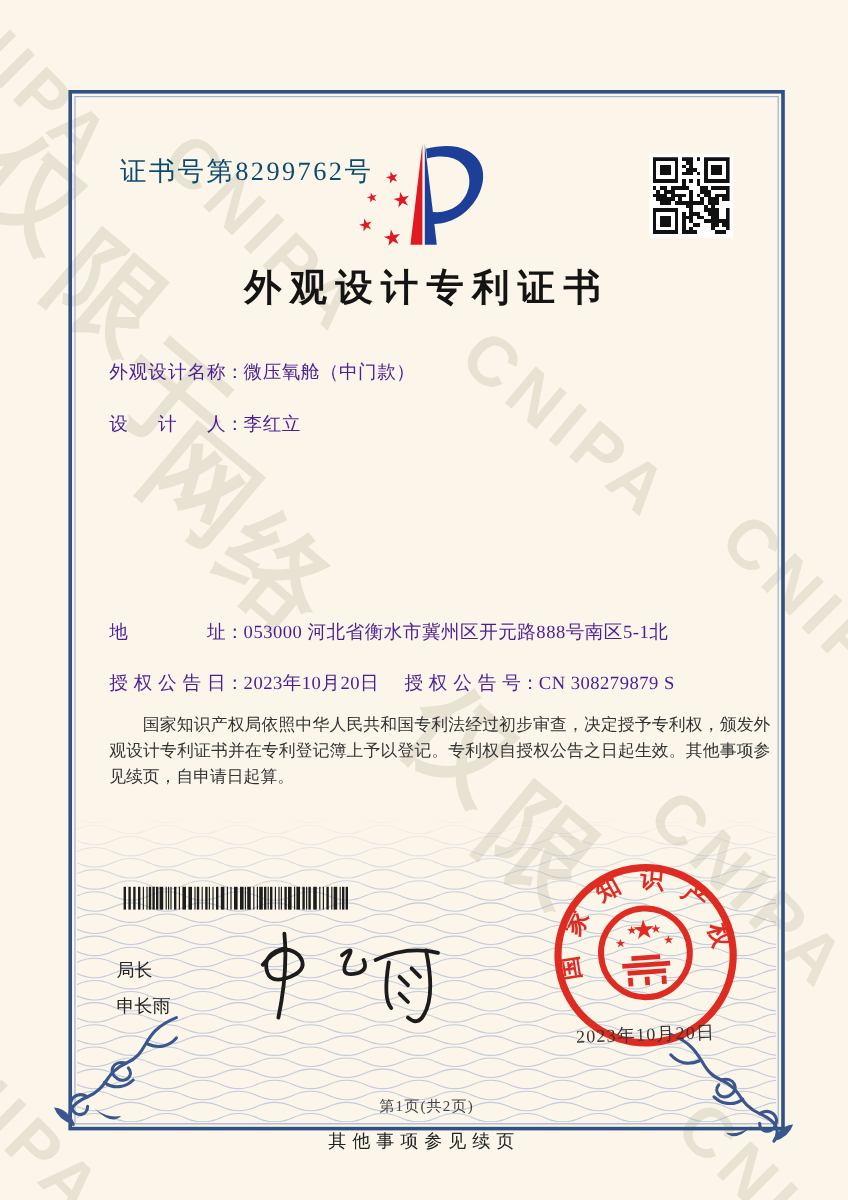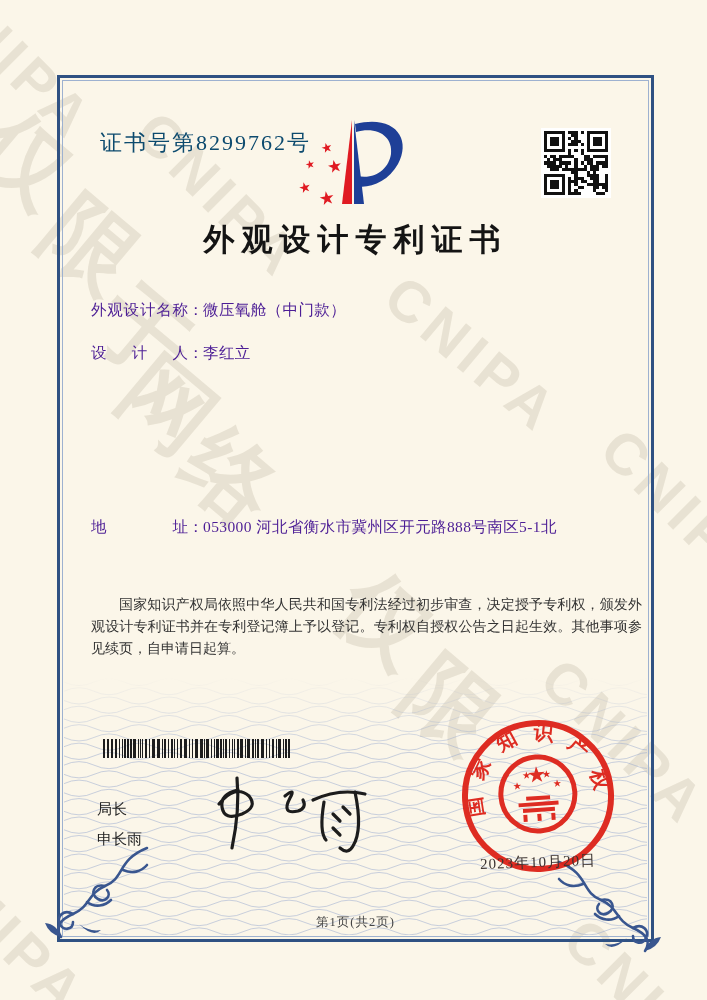--- a/index.html
+++ b/index.html
@@ -381,20 +381,26 @@
 
     <div class="frow" style="top:222px">
       <span class="flabel">外观设计名称</span><span class="fcolon">：</span><span class="fval">微压氧舱（中门款）</span>
     </div>
     <div class="frow" style="top:265px">
       <span class="flabel">设计人</span><span class="fcolon">：</span><span class="fval">李红立</span>
     </div>
     <div class="frow" style="top:439px">
       <span class="flabel">地址</span><span class="fcolon">：</span><span class="fval">053000 河北省衡水市冀州区开元路888号南区5-1北</span>
     </div>
+    <div class="frow" style="top:481px">
+      <span class="flabel">授权公告日</span><span class="fcolon">：</span><span class="fval">2023年10月20日</span>
+      <span class="grant2">
+        <span class="flabel">授权公告号</span><span class="fcolon">：</span><span class="fval">CN 308279879 S</span>
+      </span>
+    </div>
 
     <div class="paras">
       <p>国家知识产权局依照中华人民共和国专利法经过初步审查，决定授予专利权，颁发外观设计专利证书并在专利登记簿上予以登记。专利权自授权公告之日起生效。其他事项参见续页，自申请日起算。</p>
     </div>
 
     <div id="barcode">
         <i style="left:0px;width:2px"></i>
         <i style="left:4px;width:2px"></i>
         <i style="left:8px;width:2px"></i>
         <i style="left:12px;width:2px"></i>
@@ -496,13 +502,14 @@
           <rect x="82" y="102" width="4" height="7"></rect>
           <rect x="96" y="102" width="4" height="7"></rect>
         </g>
       </g>
     </svg>
     <div class="seal-date">2023年10月20日</div>
 
     <div class="pageno">第1页(共2页)</div>
   </div>
 
+  <div class="footer-note">其他事项参见续页</div>
 </div>
 
 </body></html>

